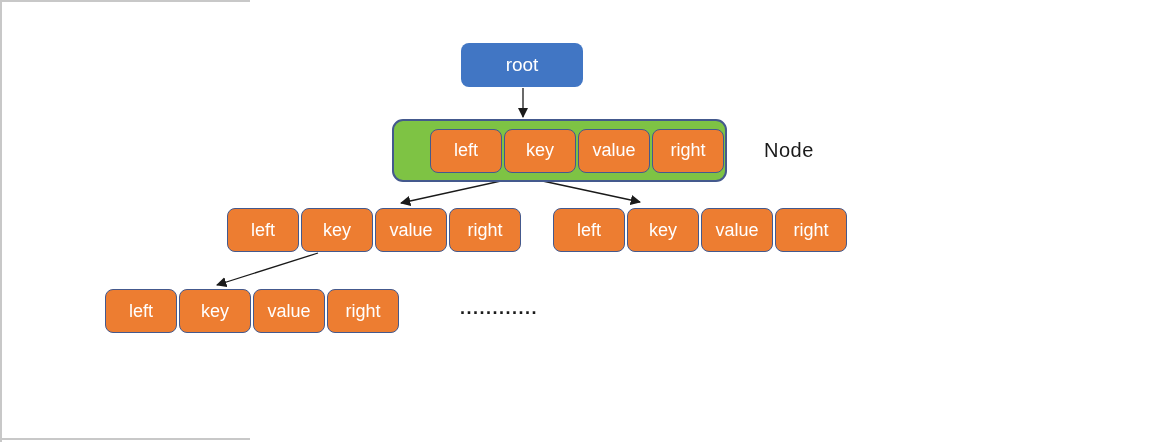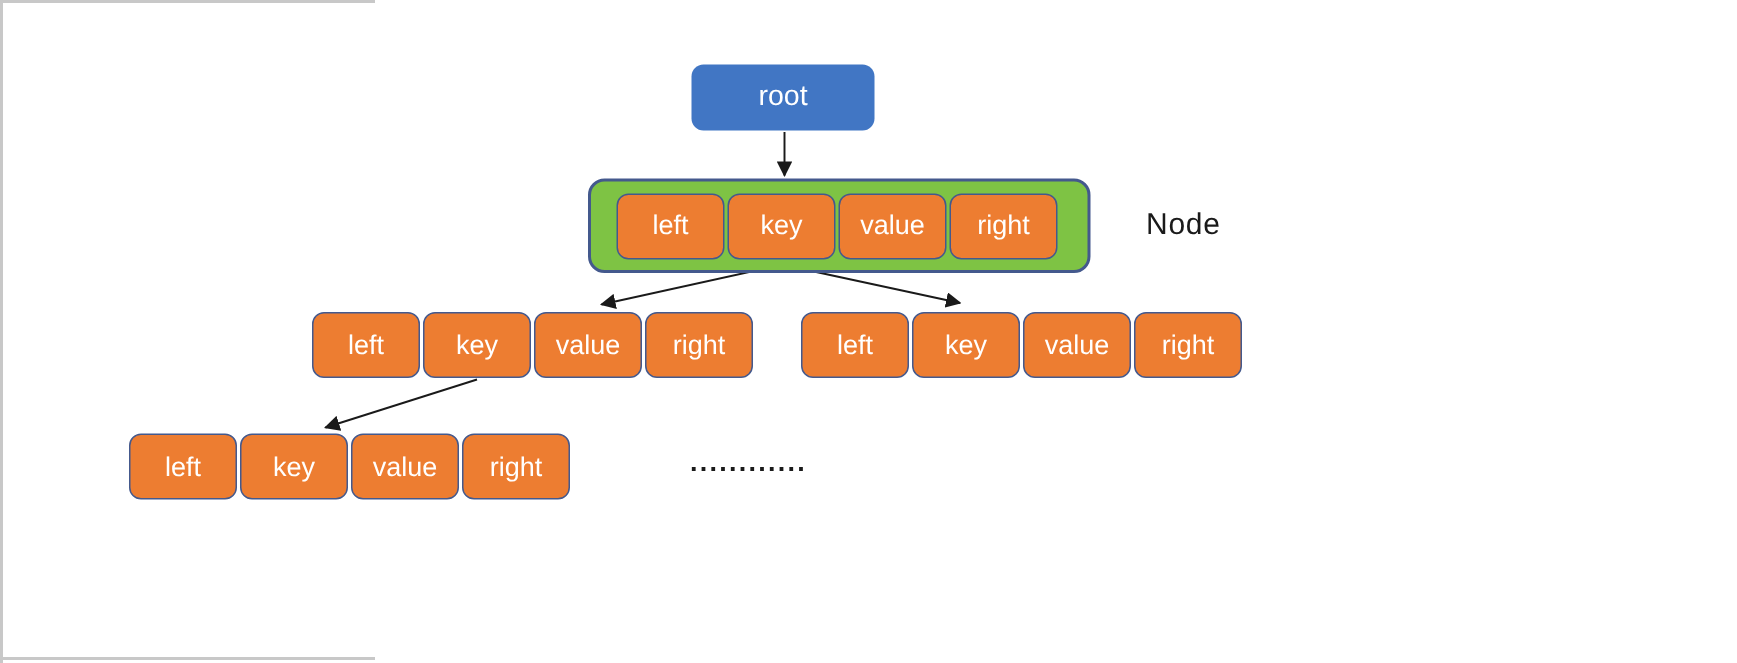--- a/index.html
+++ b/index.html
@@ -33,21 +33,21 @@
     font-size: 19px;
   }
   .node-container {
     position: absolute; left: 392px; top: 119px; width: 335px; height: 63px;
     background: var(--container-fill, #7ec344);
     border: 2px solid var(--container-border, #44598d);
     border-radius: 11px;
     display: flex; align-items: center;
     padding: 0 17px;
   }
-  .cell-row { display: flex; gap: 2px; }
+  .cell-row { display: flex; gap: 2px; margin-left: 19px; }
   .cell {
     width: 72px; height: 44px;
     background: var(--cell-fill, #ed7d31);
     border: 1.5px solid var(--cell-border, #44598d);
     border-radius: 8px;
     display: flex; align-items: center; justify-content: center;
     color: var(--text-on-fill, #ffffff);
     font-size: 18px;
   }
   .node-group { position: absolute; }

